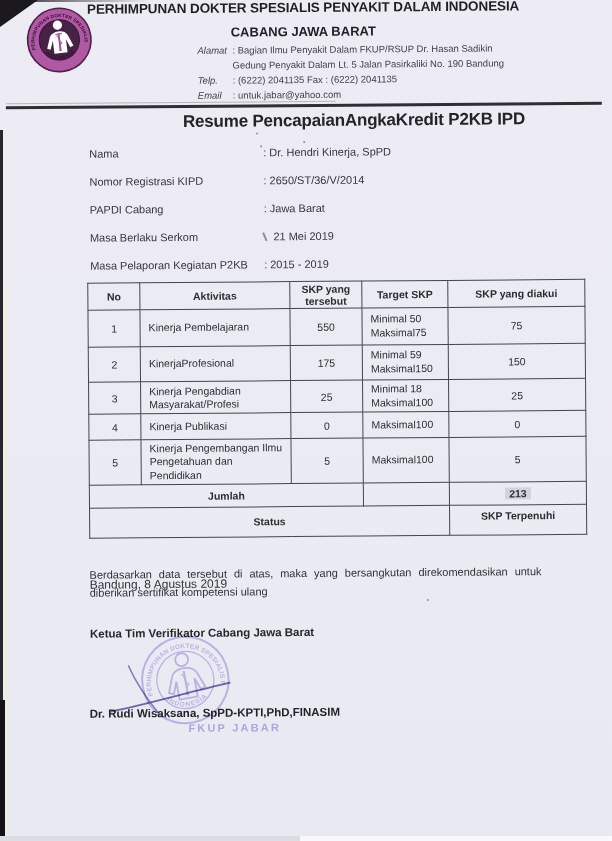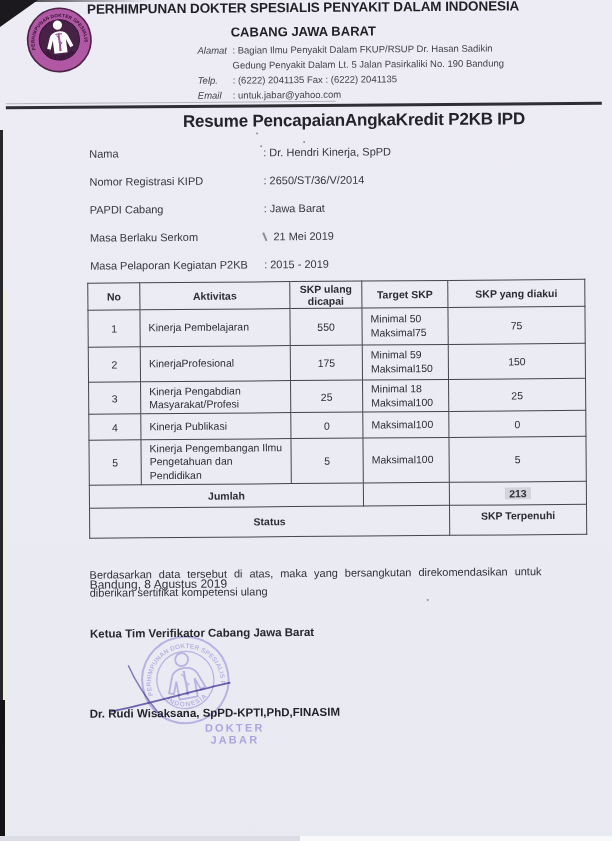--- a/index.html
+++ b/index.html
@@ -133,21 +133,21 @@
       <col style="width:52px">
           <col style="width:150px">
           <col style="width:72px">
       <col style="width:86px">
           <col style="width:137px">
     </colgroup>
     <tbody>
           <tr style="height:27px">
       <th>No</th>
       <th>Aktivitas</th>
-      <th>SKP ulang dicapai</th>
+      <th>SKP yang tersebut</th>
       <th>Target SKP</th>
       <th>SKP yang diakui</th>
     </tr>
     <tr style="height:37px">
       <td class="cell-center">1</td>
       <td class="cell-akt">Kinerja Pembelajaran</td>
       <td class="cell-center">550</td>
       <td class="cell-target">Minimal 50
 Maksimal75</td>
       <td class="cell-center">75</td>
@@ -191,21 +191,21 @@
       <td colspan="4" class="cell-status-label">Status</td>
       <td class="cell-status-value">SKP Terpenuhi</td>
     </tr>
   </tbody>
       </table>
 
   <div class="abs body-par">Berdasarkan data tersebut di atas, maka yang bersangkutan direkomendasikan untuk diberikan sertifikat kompetensi ulang</div>
   <div class="abs city-date">Bandung, 8 Agustus 2019</div>
   <div class="abs signer-role">Ketua Tim Verifikator Cabang Jawa Barat</div>
   <div class="abs signer-name">Dr. Rudi Wisaksana, SpPD-KPTI,PhD,FINASIM</div>
-  <div class="abs stamp-caption">DOKTER JABAR</div>
+  <div class="abs stamp-caption">FKUP JABAR</div>
 
   <svg class="abs stamp-svg" width="92" height="92" viewBox="0 0 100 100">
     <circle cx="50" cy="50" r="47" fill="none" stroke="#9b8fd9" stroke-width="2.2"></circle>
     <circle cx="50" cy="50" r="31" fill="none" stroke="#9b8fd9" stroke-width="1.4"></circle>
     <defs>
       <path id="st-top" d="M 13,62 A 38,38 0 1 1 87,62" fill="none"></path>
       <path id="st-bot" d="M 24,66 A 33,33 0 0 0 76,66" fill="none"></path>
     </defs>
     <text font-size="7" font-weight="bold" fill="#9b8fd9" letter-spacing="0.2">
       <textPath href="#st-top" startOffset="2">PERHIMPUNAN DOKTER SPESIALIS PENYAKIT DALAM</textPath>

